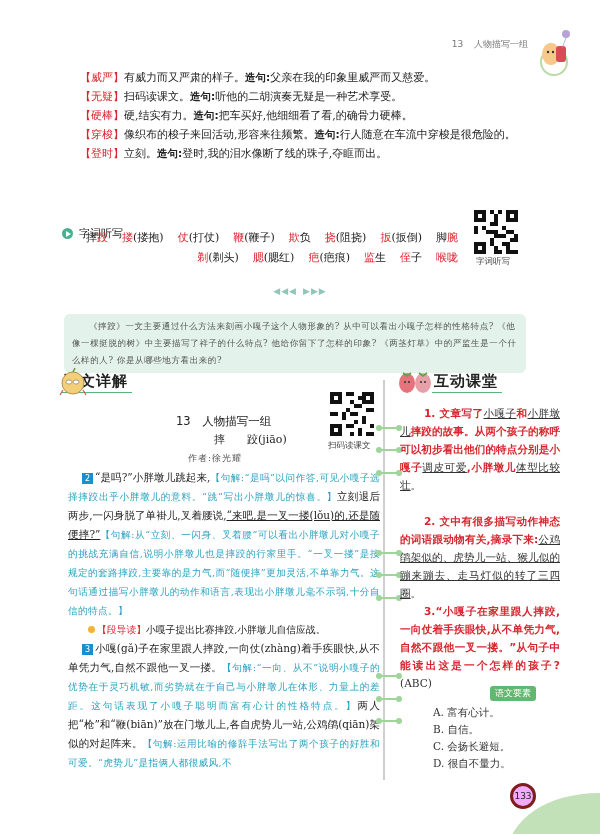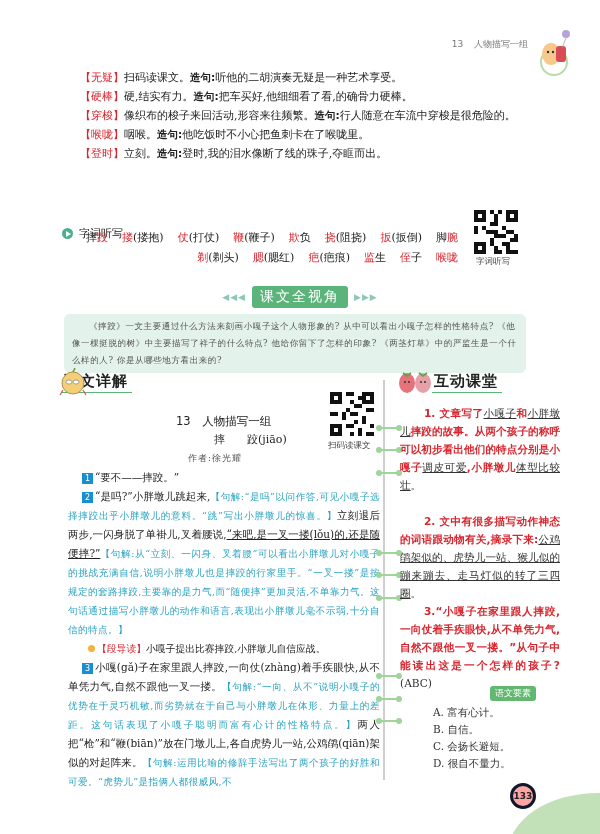--- a/index.html
+++ b/index.html
@@ -58,21 +58,21 @@
     .right-col { position: absolute; top: 372px; left: 398px; width: 160px; }
     .right-col .sec-head .label { margin-left: 34px; }
     .mascot-r { position: absolute; left: 0; top: -4px; }
     .q { position: absolute; left: 400px; width: 160px; font-family: "DejaVu Sans", sans-serif; font-size: 10.6px; line-height: 18px; color: #d7262e; font-weight: bold; text-align: justify; }
     .q .ans { color: #333; font-weight: normal; font-family: "DejaVu Serif", serif; text-decoration: underline; }
     .q .plain { color: #333; font-weight: normal; font-family: "DejaVu Serif", serif; }
     .tag { position: absolute; top: 686px; left: 490px; background: #62b870; color: #fff; font-family: "DejaVu Sans", sans-serif; font-size: 9px; padding: 1px 5px; border-radius: 3px; }
     .options { position: absolute; top: 704px; left: 425px; font-size: 10.5px; line-height: 17px; color: #333; margin-left: 8px; }
 
     .corner-hill { position: absolute; left: 508px; top: 793px; width: 180px; height: 120px; border-radius: 50%; background: #c3e1b8; }
-    .page-num { position: absolute; left: 510px; top: 783px; width: 26px; height: 26px; border-radius: 50%; border: 3px solid #0f172a; background: #fca5a5; font-family: "DejaVu Sans", sans-serif; font-size: 9px; display: flex; align-items: center; justify-content: center; color: #222; font-weight: bold; }
+    .page-num { position: absolute; left: 510px; top: 783px; width: 26px; height: 26px; border-radius: 50%; border: 3px solid #7f1d1d; background: #f0abfc; font-family: "DejaVu Sans", sans-serif; font-size: 9px; display: flex; align-items: center; justify-content: center; color: #222; }
   </style>
 </head>
 <body>
 
 <div class="header">
   <span class="num">13</span>
   <span>人物描写一组</span>
 </div>
 <div class="mascot-top">
   <svg width="46" height="52" viewBox="0 0 46 52">
@@ -80,45 +80,44 @@
     <ellipse cx="19" cy="26" rx="9" ry="11" fill="#f6c98a"></ellipse>
     <rect x="24" y="18" width="10" height="16" rx="3" fill="#d94b57"></rect>
     <circle cx="34" cy="6" r="4" fill="#b7a3d6"></circle>
     <line x1="34" y1="10" x2="30" y2="20" stroke="#999" stroke-width="0.7"></line>
     <circle cx="16" cy="24" r="1.2" fill="#333"></circle>
       <circle cx="21" cy="24" r="1.2" fill="#333"></circle>
   </svg>
 </div>
 
 <div class="vocab">
+  <div class="row"><span class="term">【威严】</span><span>有威力而又严肃的样子。</span><span class="zj">造句:</span><span>父亲在我的印象里威严而又慈爱。</span></div>
   <div class="row"><span class="term">【无疑】</span><span>扫码读课文。</span><span class="zj">造句:</span><span>听他的二胡演奏无疑是一种艺术享受。</span></div>
   <div class="row"><span class="term">【硬棒】</span><span>硬,结实有力。</span><span class="zj">造句:</span><span>把车买好,他细细看了看,的确骨力硬棒。</span></div>
   <div class="row"><span class="term">【穿梭】</span><span>像织布的梭子来回活动,形容来往频繁。</span><span class="zj">造句:</span><span>行人随意在车流中穿梭是很危险的。</span></div>
-  <div class="row"><span class="term">【喉咙】</span><span>咽喉。</span><span class="zj">造句:</span><span>他吃饭时不小心把鱼刺卡在了喉咙里。</span></div>
   <div class="row"><span class="term">【登时】</span><span>立刻。</span><span class="zj">造句:</span><span>登时,我的泪水像断了线的珠子,夺眶而出。</span></div>
 </div>
 
 <div class="dict-head">
   <span class="play-icon"></span>
   <span>字词听写</span>
 </div>
 <div class="dict-words" id="dictWords"><span class="w"><span>摔</span><span class="red">跤</span></span><span class="w"><span class="red">搂</span><span>(搂抱)</span></span><span class="w"><span class="red">仗</span><span>(打仗)</span></span><span class="w"><span class="red">鞭</span><span>(鞭子)</span></span><span class="w"><span class="red">欺</span><span>负</span></span><span class="w"><span class="red">挠</span><span>(阻挠)</span></span><span class="w"><span class="red">扳</span><span>(扳倒)</span></span><span class="w"><span>脚</span><span class="red">腕</span></span><span class="w"><span class="red">剃</span><span>(剃头)</span></span><span class="w"><span class="red">腮</span><span>(腮红)</span></span><span class="w"><span class="red">疤</span><span>(疤痕)</span></span><span class="w"><span class="red">监</span><span>生</span></span><span class="w"><span class="red">侄</span><span>子</span></span><span class="w"><span class="red">喉咙</span></span></div>
 
 <div class="qr" style="top:210px;left:474px;">
   <svg width="44" height="44" viewBox="0 0 11 11" shape-rendering="crispEdges">
     <rect width="11" height="11" fill="#fff"></rect>
     <path fill="#111" d="M0 0h3v3H0zM8 0h3v3H8zM0 8h3v3H0zM1 1h1v1H1zM9 1h1v1H9zM1 9h1v1H1z" fill-rule="evenodd"></path>
     <path fill="#111" d="M4 0h1v1H4zM5 1h1v2H5zM6 0h1v1H6zM4 3h2v1H4zM7 4h1v1H7zM0 4h1v2H0zM2 4h1v1H2zM3 5h2v1H3zM5 5h1v2H5zM8 5h2v1H8zM6 6h2v1H6zM10 6h1v2H10zM4 7h1v2H4zM7 8h2v1H7zM5 9h1v2H5zM8 9h1v2H8zM9 10h2v1H9zM6 10h1v1H6zM9 7h1v1H9z"></path>
   </svg>
 </div>
 <div class="qr-cap" style="top:256px;left:476px;">字词听写</div>
 
 <div class="banner">
   <span class="arrows">◀◀◀</span>
-  <span class="title">课文全视角</span>
   <span class="arrows">▶▶▶</span>
 </div>
 
 <div class="intro">《摔跤》一文主要通过什么方法来刻画小嘎子这个人物形象的? 从中可以看出小嘎子怎样的性格特点? 《他像一棵挺脱的树》中主要描写了祥子的什么特点? 他给你留下了怎样的印象? 《两茎灯草》中的严监生是一个什么样的人? 你是从哪些地方看出来的?</div>
 
 <div class="left-col">
   <div class="mascot-l">
     <svg width="32" height="30" viewBox="0 0 32 30">
       <circle cx="16" cy="15" r="11" fill="#f4cf7a" stroke="#a07c3a" stroke-width="0.8"></circle>
       <path d="M16 4 L18 0" stroke="#6a9b3c" stroke-width="1.5"></path>
@@ -139,21 +138,20 @@
   <svg width="44" height="44" viewBox="0 0 11 11" shape-rendering="crispEdges">
     <rect width="11" height="11" fill="#fff"></rect>
     <path fill="#111" d="M0 0h3v3H0zM8 0h3v3H8zM0 8h3v3H0z"></path>
     <path fill="#fff" d="M1 1h1v1H1zM9 1h1v1H9zM1 9h1v1H1z"></path>
     <path fill="#111" d="M4 0h2v1H4zM5 2h1v1H5zM7 1h1v1H7zM4 4h1v1H4zM6 3h2v1H6zM0 5h2v1H0zM3 5h1v2H3zM5 5h2v1H5zM9 4h2v1H9zM8 6h1v2H8zM6 7h1v1H6zM4 8h2v1H4zM10 8h1v1H10zM7 9h1v2H7zM9 10h2v1H9zM5 10h1v1H5z"></path>
   </svg>
 </div>
 <div class="qr-cap" style="top:440px;left:328px;">扫码读课文</div>
 
 <div class="body-text">
-  <p style="padding-left:14px;"><span class="para-num">1</span><span>“要不——摔跤。”</span></p>
   <p style="text-indent:14px;"><span class="para-num" style="text-indent:0">2</span><span>“是吗?”小胖墩儿跳起来,</span><span class="note">【句解:“是吗”以问作答,可见小嘎子选择摔跤出乎小胖墩儿的意料。“跳”写出小胖墩儿的惊喜。】</span><span>立刻退后两步,一闪身脱了单褂儿,叉着腰说,</span><span class="ul">“来吧,是一叉一搂(lǒu)的,还是随便摔?”</span><span class="note">【句解:从“立刻、一闪身、叉着腰”可以看出小胖墩儿对小嘎子的挑战充满自信,说明小胖墩儿也是摔跤的行家里手。“一叉一搂”是按规定的套路摔跤,主要靠的是力气,而“随便摔”更加灵活,不单靠力气。这句话通过描写小胖墩儿的动作和语言,表现出小胖墩儿毫不示弱,十分自信的特点。】</span></p>
   <p class="guide" style="padding-left:20px;"><span class="dot-icon"></span><span class="gl">【段导读】</span><span>小嘎子提出比赛摔跤,小胖墩儿自信应战。</span></p>
   <p style="text-indent:14px;"><span class="para-num" style="text-indent:0">3</span><span>小嘎(gǎ)子在家里跟人摔跤,一向仗(zhàng)着手疾眼快,从不单凭力气,自然不跟他一叉一搂。</span><span class="note">【句解:“一向、从不”说明小嘎子的优势在于灵巧机敏,而劣势就在于自己与小胖墩儿在体形、力量上的差距。这句话表现了小嘎子聪明而富有心计的性格特点。】</span><span>两人把“枪”和“鞭(biān)”放在门墩儿上,各自虎势儿一站,公鸡鹐(qiān)架似的对起阵来。</span><span class="note">【句解:运用比喻的修辞手法写出了两个孩子的好胜和可爱。“虎势儿”是指俩人都很威风,不</span></p>
 </div>
 
 <div class="divider"></div>
 <div class="connector" style="top:427px;"></div>
 <div class="connector" style="top:449px;"></div>
 <div class="connector" style="top:472px;"></div>
 <div class="connector" style="top:552px;"></div>

